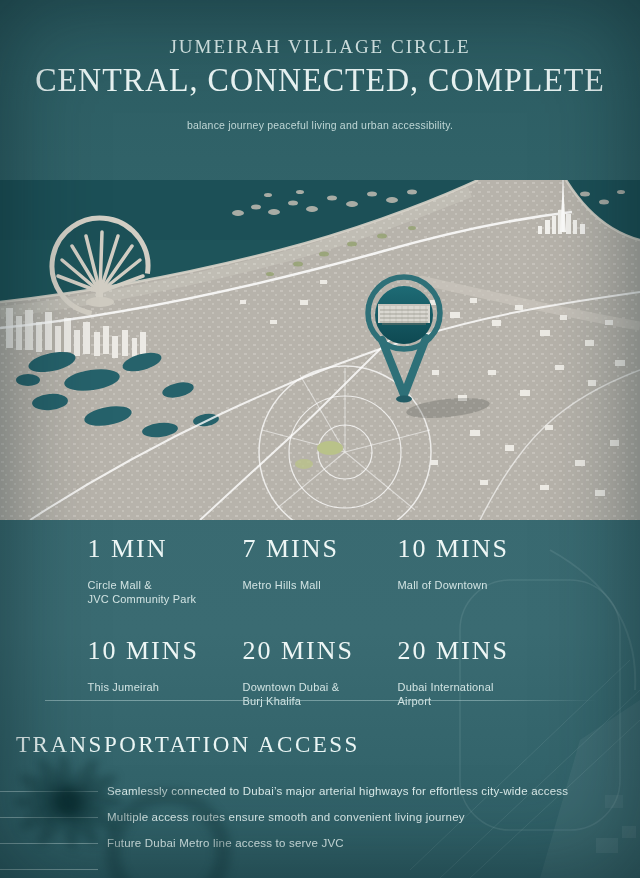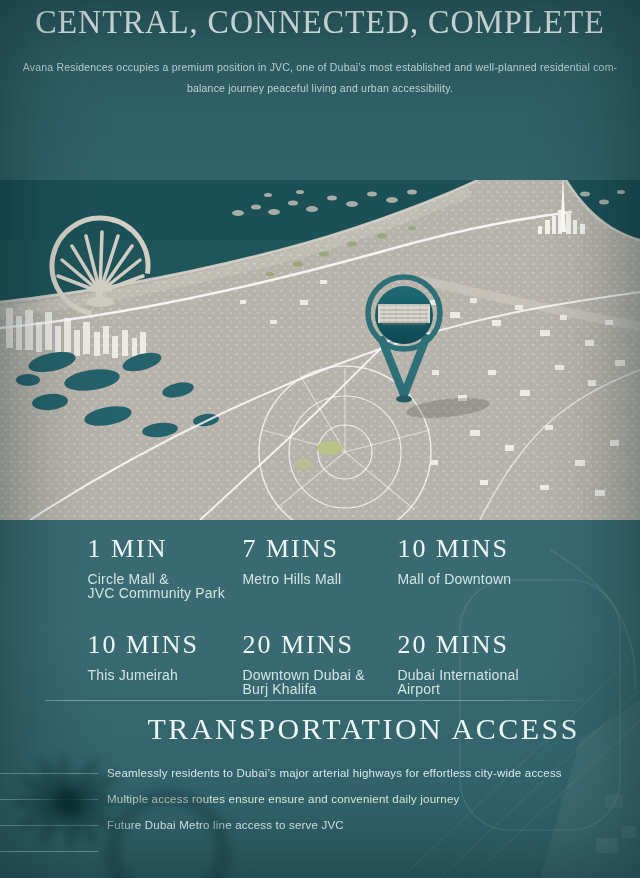--- a/index.html
+++ b/index.html
@@ -33,33 +33,33 @@
   .distances{position:absolute;top:520px;left:0;width:640px;}
   .dist-row{display:flex;justify-content:center;}
   .dist-row.first{margin-top:14px;}
   .dist-row.second{margin-top:30px;}
   .dist-cell{width:155px;text-align:left;}
   .time{
     font-family:"Liberation Serif",serif;font-weight:400;
     font-size:26px;letter-spacing:2px;color:#edf6f5;line-height:30px;
   }
   .place{
-    margin-top:8px;font-size:14px;line-height:14px;color:#d2e4e3;
+    margin-top:14px;font-size:11px;line-height:14px;color:#d2e4e3;
     white-space:pre-line;letter-spacing:.2px;
   }
   
   .divider{
     position:absolute;top:700px;left:45px;width:552px;height:1px;
     background:linear-gradient(90deg,rgba(176,206,207,.55) 0%,rgba(176,206,207,.5) 80%,rgba(176,206,207,0) 100%);
   }
   .transport{position:absolute;top:712px;left:0;width:640px;}
   .transport-title{
-    width:580px;margin:0;text-align:right;
+    width:580px;margin:16px;text-align:left;
     font-family:"Liberation Serif",serif;font-weight:400;
-    font-size:30px;letter-spacing:2.5px;color:#eaf5f4;line-height:34px;
+    font-size:23px;letter-spacing:2.5px;color:#eaf5f4;line-height:34px;
   }
   .bullets{list-style:none;margin:14px 0 0 0;padding:0;}
   .bullet{
     position:relative;height:26px;display:flex;align-items:center;
     padding-left:107px;
     font-size:11.5px;color:#d9eae9;letter-spacing:.2px;
   }
   .bullet-line{
     position:absolute;left:0;top:13px;width:98px;height:1px;
     background:rgba(185,213,214,.55);
@@ -71,23 +71,23 @@
     position:absolute;inset:0;pointer-events:none;
     box-shadow:inset 0 0 95px rgba(7,30,34,.55);
   }
 </style>
 </head>
 <body>
 
 <div class="page">
 
   <div class="header">
+    <div class="subtitle">JUMEIRAH VILLAGE CIRCLE</div>
     <h1 class="title">CENTRAL, CONNECTED, COMPLETE</h1>
     <div class="intro">
-      <div class="intro-line">Avana Residences occupies a premium position in JVC, one of Dubai’s most established and well-planned residential com-</div>
       <div class="intro-line">balance journey peaceful living and urban accessibility.</div>
     </div>
   </div>
 
   <div class="map">
     <svg width="640" height="340" viewBox="0 0 640 340">
       <defs>
         <linearGradient id="pinGrad" x1="0" y1="0" x2="0" y2="1">
           <stop offset="0" stop-color="#1e6b75"></stop>
           <stop offset="1" stop-color="#0e4952"></stop>
@@ -321,25 +321,25 @@
     </div>
   </div>
 
   <div class="divider"></div>
 
   <div class="transport">
     <h2 class="transport-title">TRANSPORTATION ACCESS</h2>
     <ul class="bullets">
       <li class="bullet">
         <span class="bullet-line"></span>
-        <span>Seamlessly residents to Dubai’s major arterial highways for effortless city-wide access</span>
+        <span>Seamlessly connected to Dubai’s major arterial highways for effortless city-wide access</span>
       </li>
       <li class="bullet">
         <span class="bullet-line"></span>
-        <span>Multiple access routes ensure ensure and convenient daily journey</span>
+        <span>Multiple access routes ensure smooth and convenient living journey</span>
       </li>
       <li class="bullet">
         <span class="bullet-line"></span>
         <span>Future Dubai Metro line access to serve JVC</span>
       </li>
       <li class="bullet">
         <span class="bullet-line"></span>
       </li>
     </ul>
   </div>

